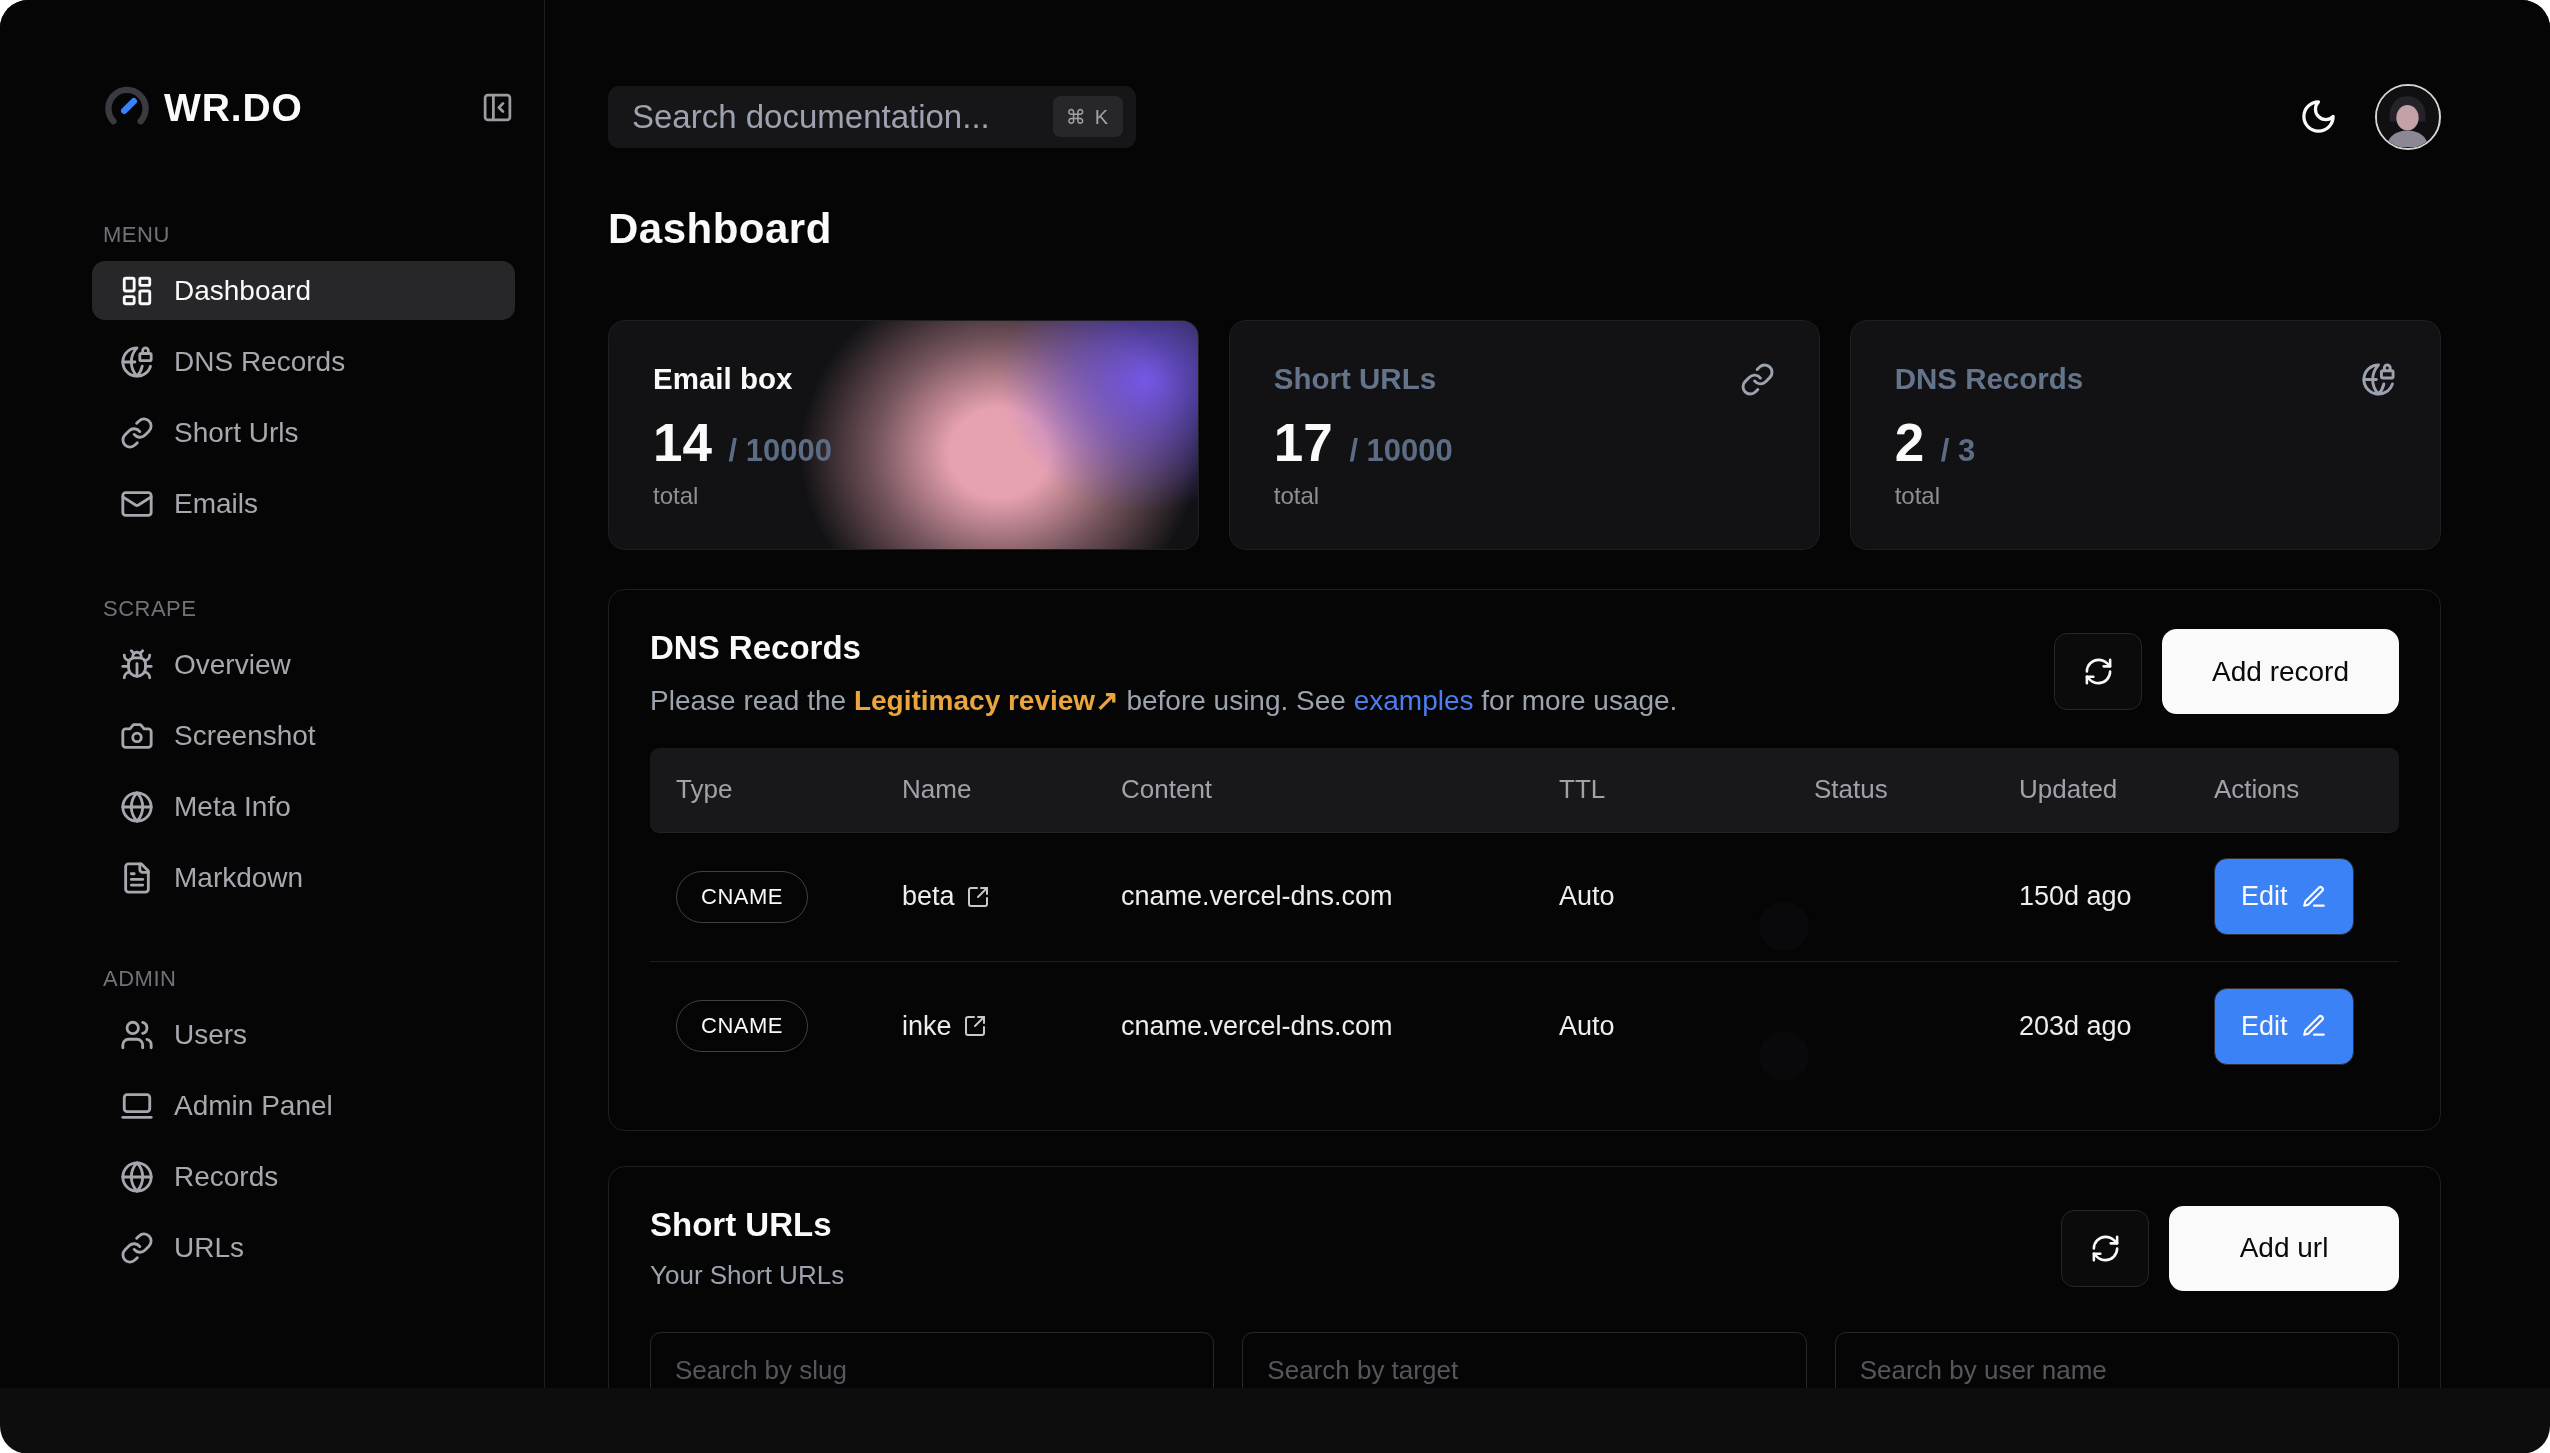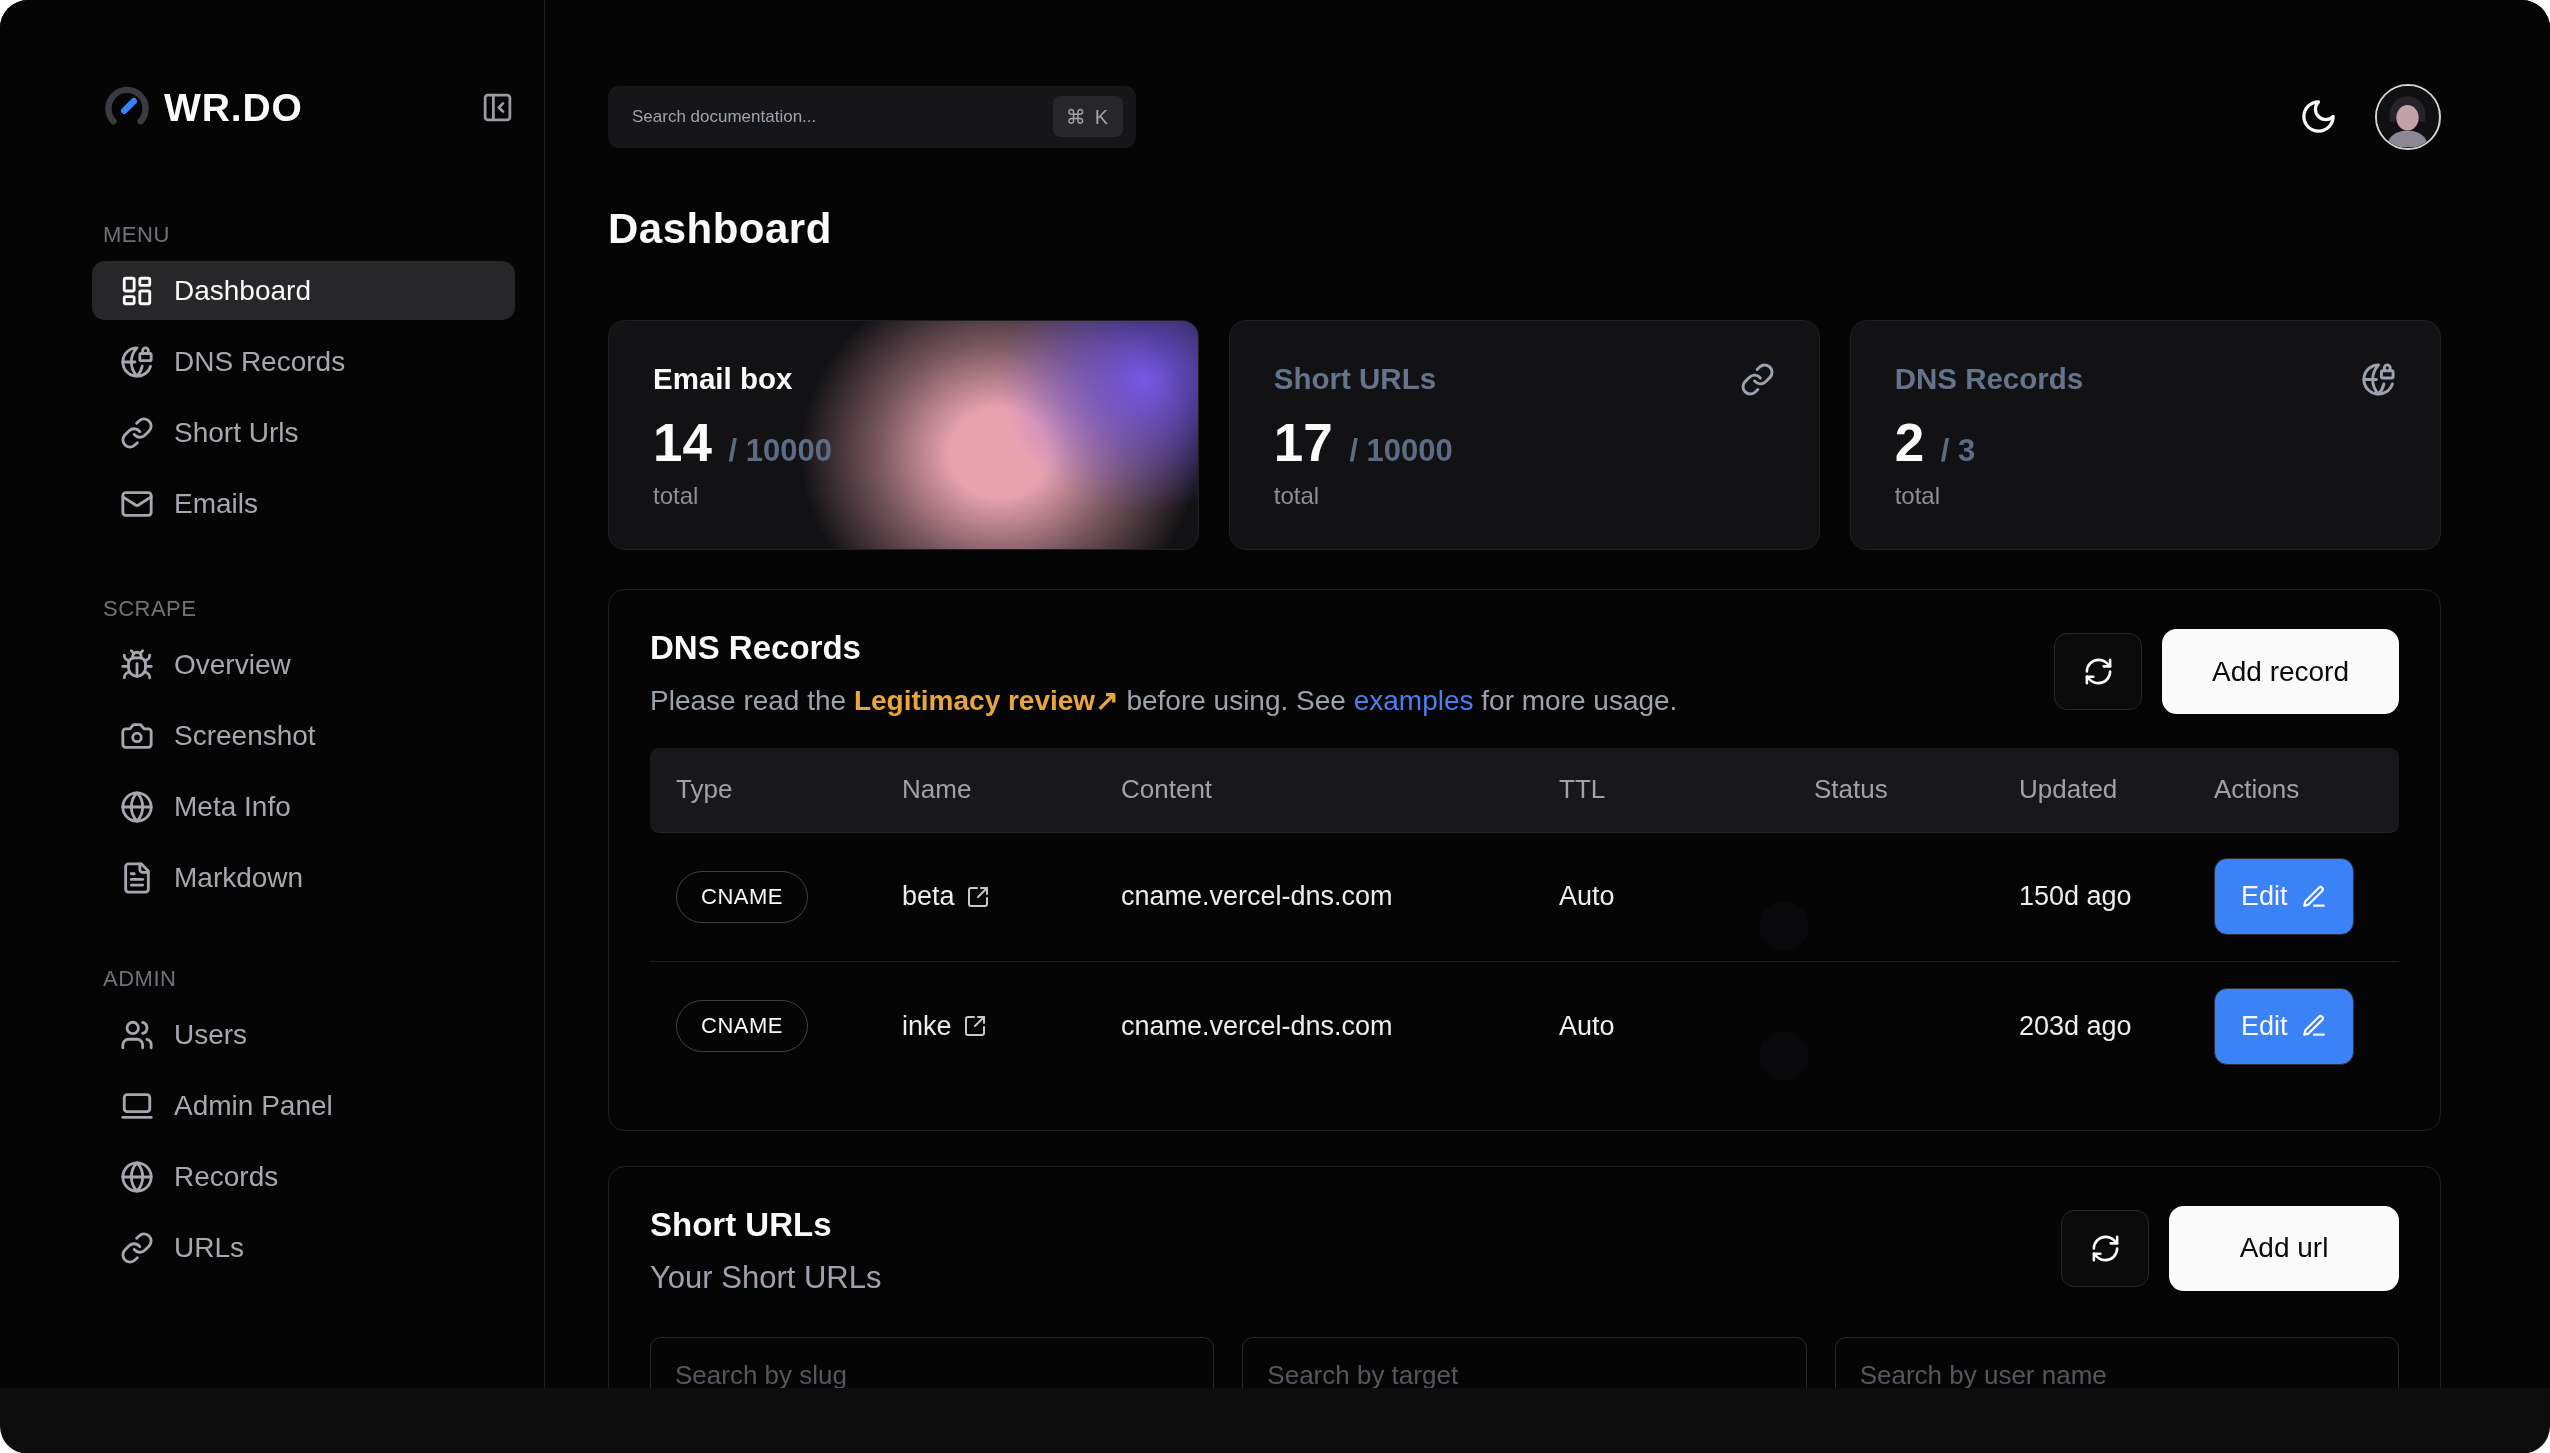--- a/index.html
+++ b/index.html
@@ -21,21 +21,21 @@
   .nav-item{height:59px;margin:0 28.6px 12px 92px;border-radius:13px;display:flex;align-items:center;
             padding:0 22px 0 28px;color:#a7a7af;font-size:28px;cursor:pointer;}
   .nav-item .ic{width:34px;height:34px;margin-right:20px;flex:0 0 auto;}
   .nav-item.active{background:#27272a;color:#fafafa;}
 
   
   .main{position:absolute;left:545px;top:0;right:0;bottom:0;padding:0 109px 0 63px;}
   .topbar{display:flex;align-items:center;margin-top:85px;height:63px;}
   .searchbox{width:528px;height:62px;background:#161618;border-radius:11px;display:flex;align-items:center;
              padding:0 13px 0 24px;cursor:text;}
-  .searchbox .ph{font-size:17px;color:#9ca3af;}
+  .searchbox .ph{font-size:33px;color:#9ca3af;}
   .kbd{margin-left:auto;background:#27272a;border-radius:7.4px;height:41px;padding:0 13px;display:flex;align-items:center;
        font-size:20px;color:#a1a1aa;letter-spacing:1.8px;}
   .top-right{margin-left:auto;display:flex;align-items:center;gap:37px;}
   .moon-btn{width:39px;height:39px;color:#fafafa;cursor:pointer;}
   .avatar{width:66px;height:66px;border-radius:50%;border:2.8px solid #d4d4d8;overflow:hidden;cursor:pointer;background:#141417;}
 
   .h1{margin-top:57px;font-size:42px;font-weight:700;letter-spacing:0.5px;color:#fafafa;}
 
   
   .cards{margin-top:67px;display:grid;grid-template-columns:1fr 1fr 1fr;gap:29.5px;}
@@ -56,21 +56,21 @@
   
   .panel{border:0.9px solid #1f1f23;border-radius:16.6px;background:transparent;padding:39px 41px;}
   .panel.dns{margin-top:39px;}
   .panel.urls{margin-top:35px;height:387px;}
   .panel-head{display:flex;align-items:flex-start;}
   .panel-title{font-size:33px;font-weight:700;color:#fafafa;}
   .panel-desc{margin-top:16.6px;font-size:28px;color:#9ca3af;}
   .panel-desc .lk-orange{color:#eaa53f;font-weight:700;cursor:pointer;}
   .panel-desc .arrow{color:#eaa53f;font-weight:700;cursor:pointer;}
   .panel-desc .lk-blue{color:#4c7ef3;cursor:pointer;}
-  .panel-sub{margin-top:16.6px;font-size:31px;color:#9ca3af;}
+  .panel-sub{margin-top:16.6px;font-size:26px;color:#9ca3af;}
   .head-actions{margin-left:auto;display:flex;align-items:center;gap:20px;}
   .icon-btn{width:88px;height:77px;border:0.9px solid #27272b;border-radius:13px;background:#0b0b0c;
             display:flex;align-items:center;justify-content:center;color:#fafafa;cursor:pointer;}
   .icon-btn .ic{width:31px;height:31px;}
   .btn-primary{height:85px;min-width:230px;padding:0 50px;border-radius:14.7px;background:#fafafa;color:#0a0a0b;
                font-size:28px;font-weight:500;display:flex;align-items:center;justify-content:center;cursor:pointer;border:none;}
 
   
   .table{margin-top:31px;}
   .trow{display:grid;grid-template-columns:226px 219px 438px 255px 205px 195px 1fr;align-items:center;}

